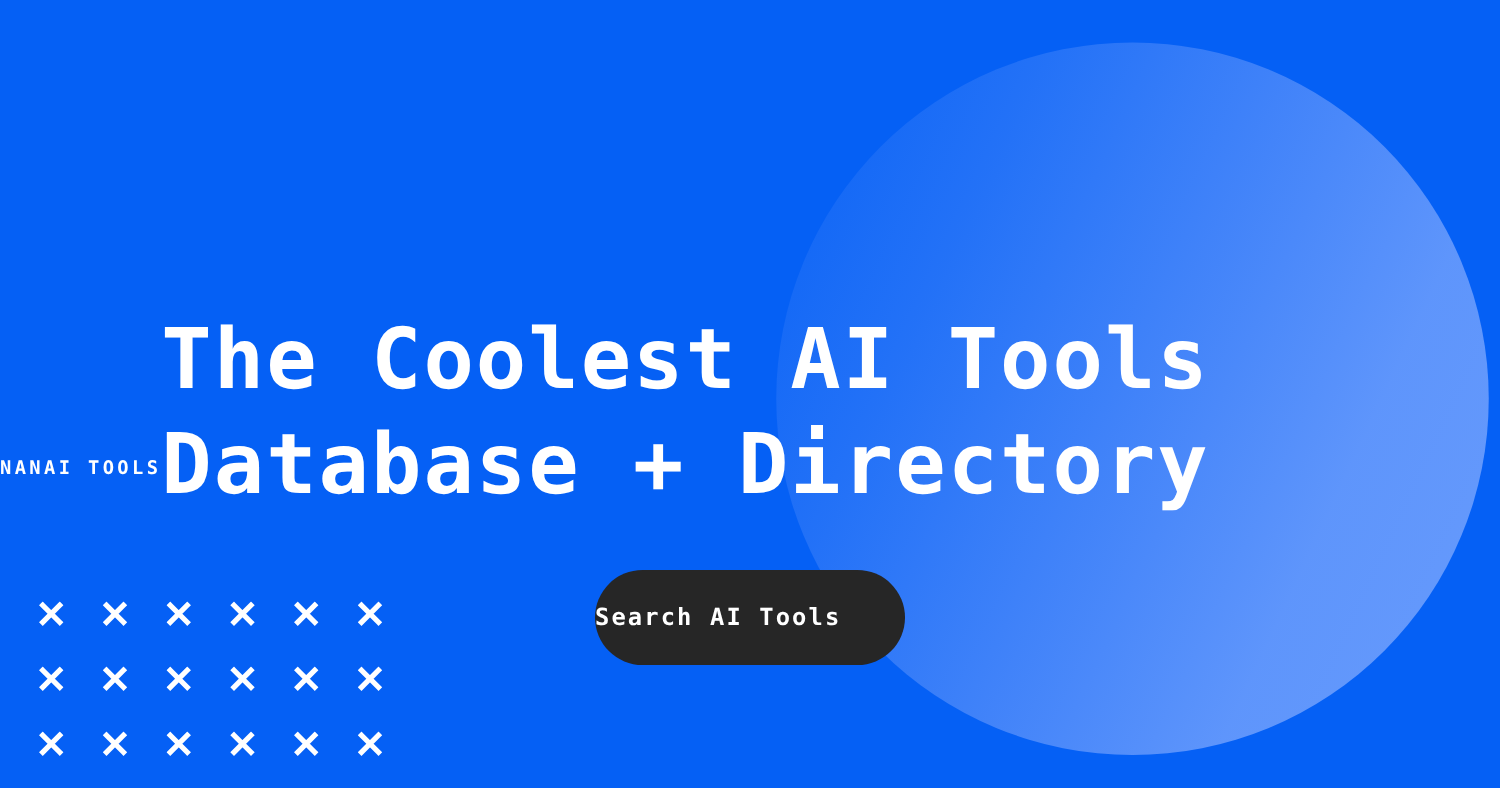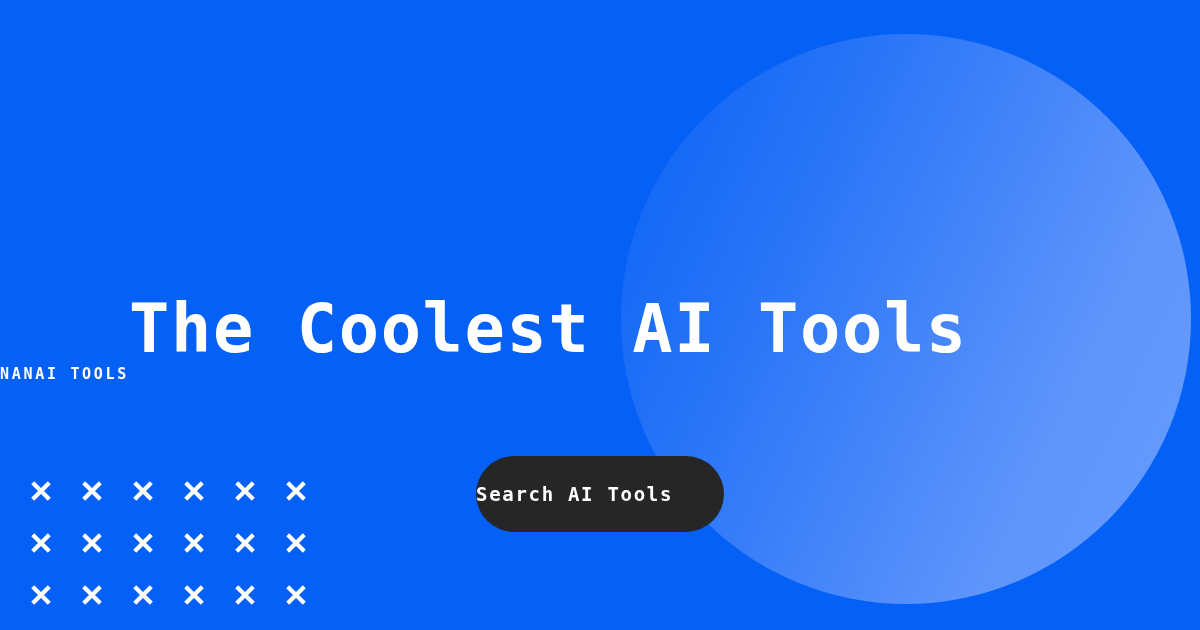--- a/index.html
+++ b/index.html
@@ -219,18 +219,19 @@
           <path d="M3.2 3.2 L16.8 16.8 M16.8 3.2 L3.2 16.8" stroke="#FFFFFF" stroke-width="4.2" stroke-linecap="square"></path>
         </svg>
       </span>
   </div>
 
   <div id="content">
     <div id="eyebrow">NANAI TOOLS</div>
 
     <h1 id="headline">
       <span class="headline-line">The Coolest AI Tools</span>
+      <span class="headline-line">Database + Directory</span>
     </h1>
   </div>
 
   <button id="cta-button">Search AI Tools</button>
 
 </div>
 
 </body></html>

